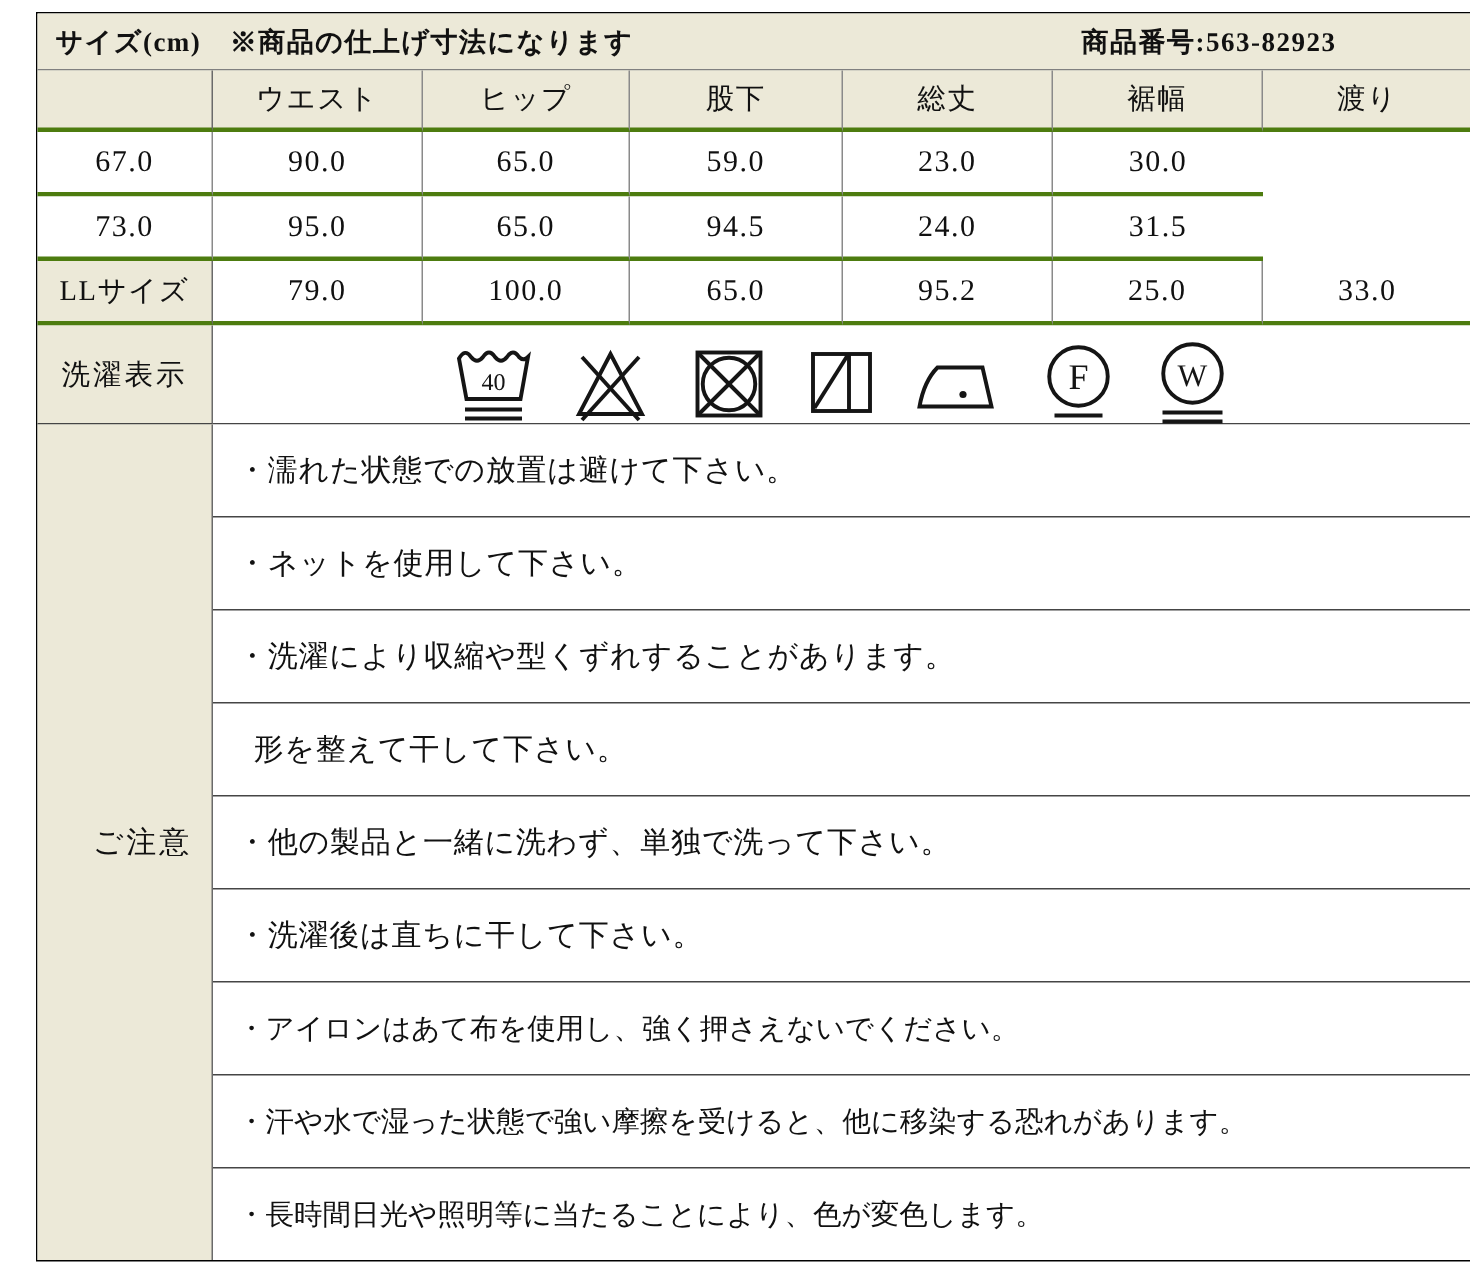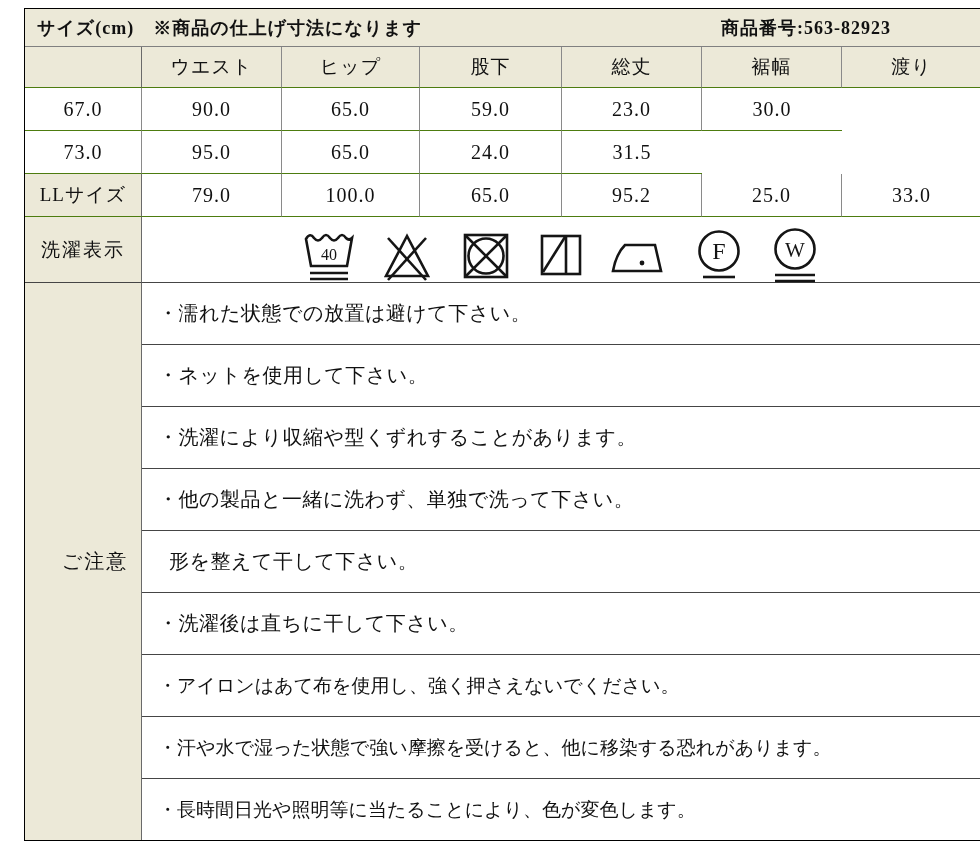--- a/index.html
+++ b/index.html
@@ -25,21 +25,21 @@
   .title-bar .left { flex: 1; padding-left: 12px; letter-spacing: 1px; }
   .title-bar .right { padding-right: 90px; letter-spacing: 1px; }
   
   .grid-row {
     display: grid;
     grid-template-columns: 117px 140px 138px 142px 140px 140px auto;
   }
   .grid-row .cell {
     display: flex; align-items: center; justify-content: center;
     border-right: 1px solid #8a8a8a;
-    border-bottom: 1px solid #4d7c0f;
+    border-bottom: 3px solid #4d7c0f;
     font-size: 20px; letter-spacing: 1px;
   }
   .grid-row .cell:last-child { border-right: none; }
   .grid-row .cell.label { background: #ece9d8; border-right: 1px solid #6a6a6a; }
   .head-row .cell { height: 41px; background: #ece9d8; font-size: 19px; }
   .head-row .cell.label { background: #ece9d8; }
   .size-row .cell { height: 43px; background: #ffffff; }
   .size-row .cell.label { font-size: 19px; }
   
   .care-row { display: grid; grid-template-columns: 117px auto; }
@@ -105,20 +105,21 @@
     <div class="cell">65.0</div>
     <div class="cell">59.0</div>
     <div class="cell">23.0</div>
     <div class="cell">30.0</div>
   </div>
 
   <div class="grid-row size-row">
     <div class="cell">73.0</div>
     <div class="cell">95.0</div>
     <div class="cell">65.0</div>
+    <div class="cell">94.5</div>
     <div class="cell">24.0</div>
     <div class="cell">31.5</div>
   </div>
 
   <div class="grid-row size-row">
     <div class="cell label">LLサイズ</div>
     <div class="cell">79.0</div>
     <div class="cell">100.0</div>
     <div class="cell">65.0</div>
     <div class="cell">95.2</div>
@@ -176,22 +177,22 @@
 
     </div>
   </div>
 
   <div class="notes-section">
     <div class="label">ご注意</div>
     <div class="notes-list">
       <div class="note-row">・濡れた状態での放置は避けて下さい。</div>
       <div class="note-row">・ネットを使用して下さい。</div>
       <div class="note-row">・洗濯により収縮や型くずれすることがあります。</div>
+      <div class="note-row">  形を整えて干して下さい。</div>
       <div class="note-row">・他の製品と一緒に洗わず、単独で洗って下さい。</div>
-      <div class="note-row">  形を整えて干して下さい。</div>
       <div class="note-row">・洗濯後は直ちに干して下さい。</div>
       <div class="note-row sans">・アイロンはあて布を使用し、強く押さえないでください。</div>
       <div class="note-row sans">・汗や水で湿った状態で強い摩擦を受けると、他に移染する恐れがあります。</div>
       <div class="note-row sans">・長時間日光や照明等に当たることにより、色が変色します。</div>
     </div>
   </div>
 
 </div>
 
 </body></html>

